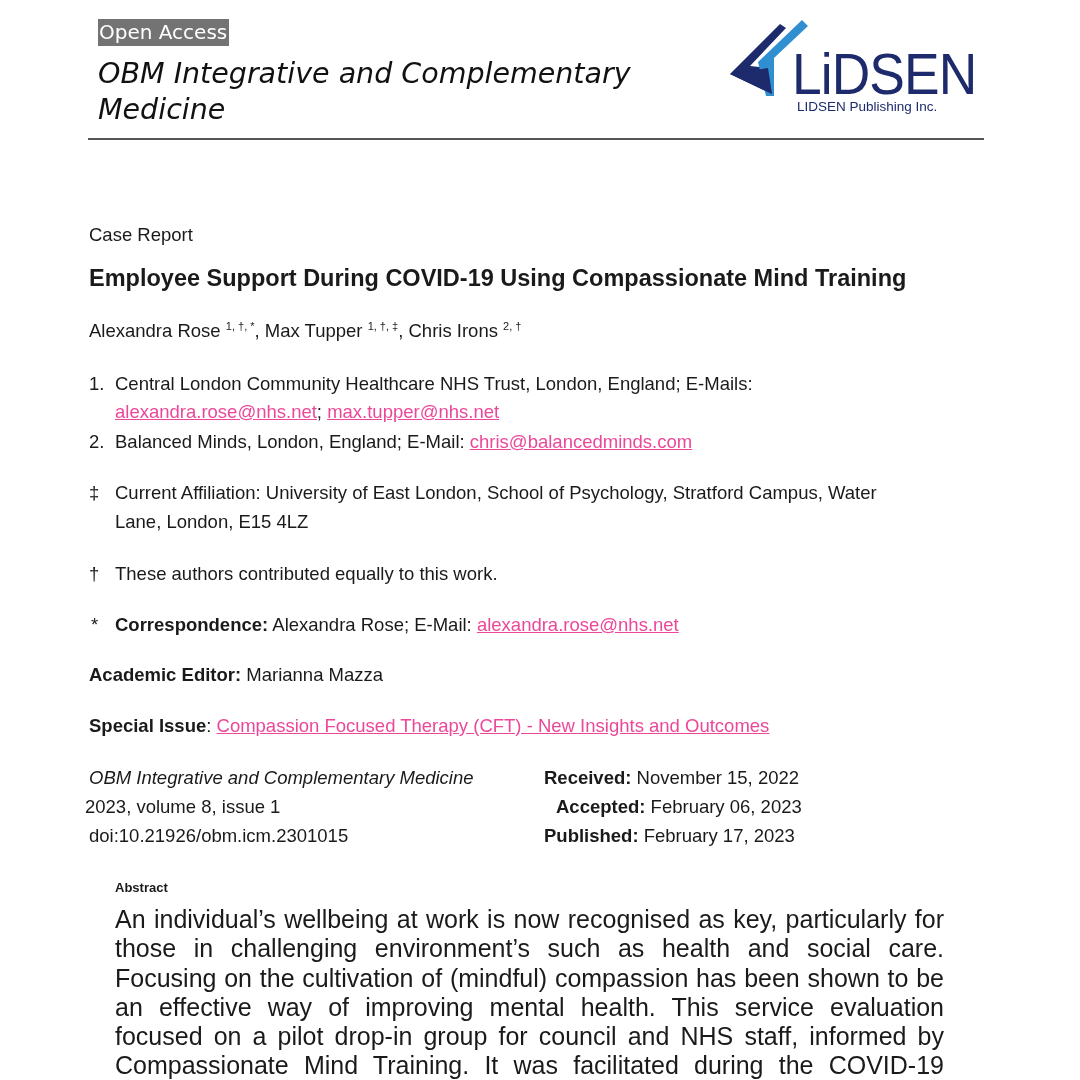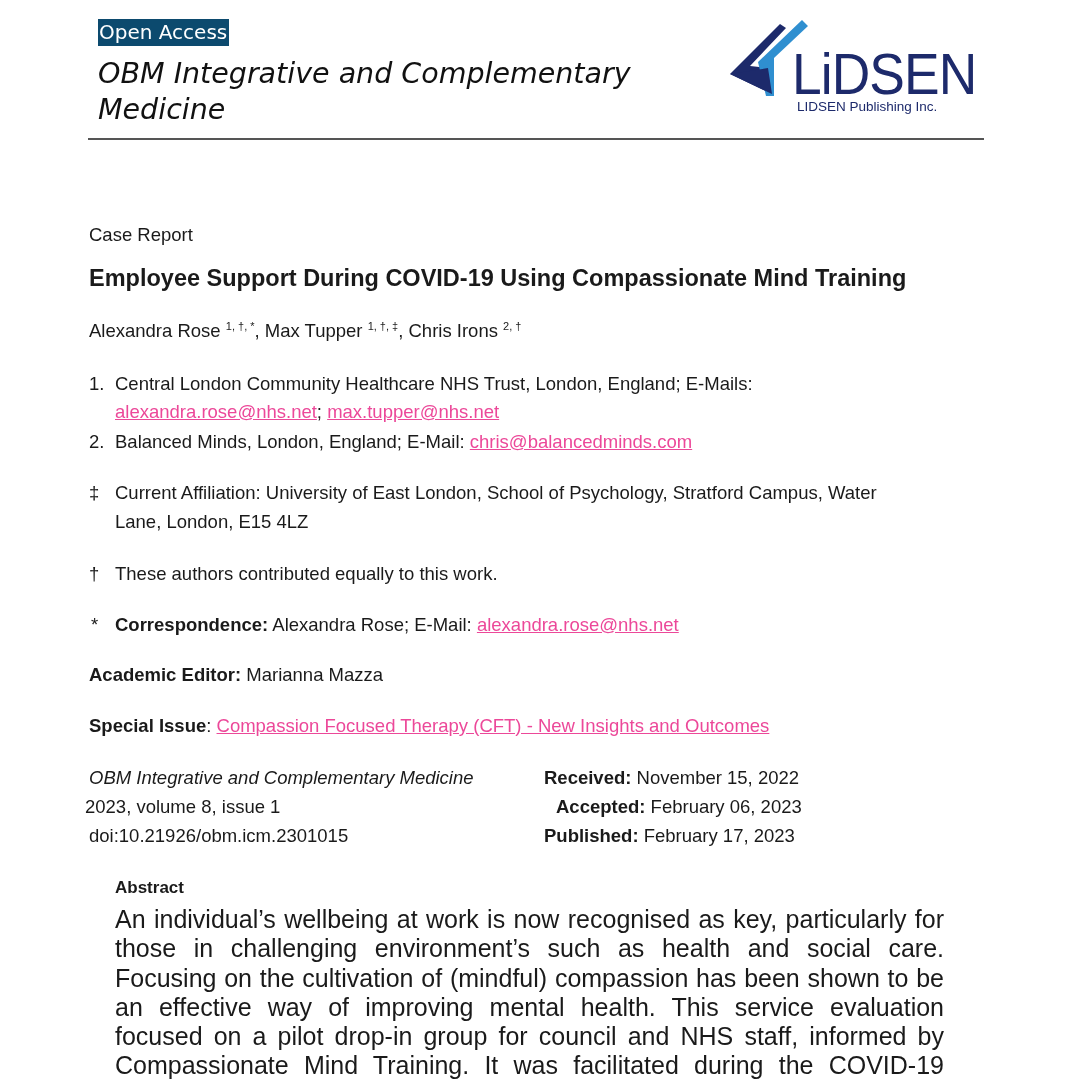--- a/index.html
+++ b/index.html
@@ -5,21 +5,21 @@
     html, body { margin: 0; padding: 0; background: #ffffff; }
     body {
       width: 1080px; height: 1080px; overflow: hidden; position: relative;
       font-family: "Liberation Sans", sans-serif; color: #1a1a1a;
     }
     .page { position: absolute; left: 0; top: 0; width: 1080px; height: 1080px; }
 
     
     .open-access {
       position: absolute; left: 98px; top: 19px;
-      background: #0c4a6e; color: #ffffff;
+      background: #737373; color: #ffffff;
       font-family: "DejaVu Sans", sans-serif; font-size: 20px; line-height: 27px;
       padding: 0 2px 0 1px;
     }
     .journal-title {
       position: absolute; left: 98px; top: 56px; width: 600px;
       font-family: "DejaVu Sans", sans-serif; font-style: italic;
       font-size: 28.5px; line-height: 36px; color: #111;
     }
     .header-rule {
       position: absolute; left: 88px; top: 138px; width: 896px; height: 2px;
@@ -47,21 +47,21 @@
     .authors { left: 89px; top: 319px; }
     sup { font-size: 11px; line-height: 0; vertical-align: 7px; }
 
     .list-num { position: absolute; font-family: "Liberation Sans", sans-serif; font-size: 18.5px; line-height: 24px; }
     a.link { color: #ec4899; text-decoration: underline; margin-top: 13px; }
 
     .bold { font-weight: bold; }
     .ital { font-style: italic; }
 
     .abstract-block { position: absolute; left: 115px; top: 876px; width: 829px; }
-    .abstract-heading { font-family: "Liberation Sans", sans-serif; font-size: 17px; font-weight: bold; line-height: 24px; }
+    .abstract-heading { font-family: "Liberation Sans", sans-serif; font-size: 13px; font-weight: bold; line-height: 24px; }
     .abstract-text {
       font-family: "Liberation Sans", sans-serif; font-size: 25px; line-height: 29.3px;
       text-align: justify; text-align-last: justify; margin-top: 5px;
     }
   </style>
 </head>
 <body>
 
 <div class="page">
 

